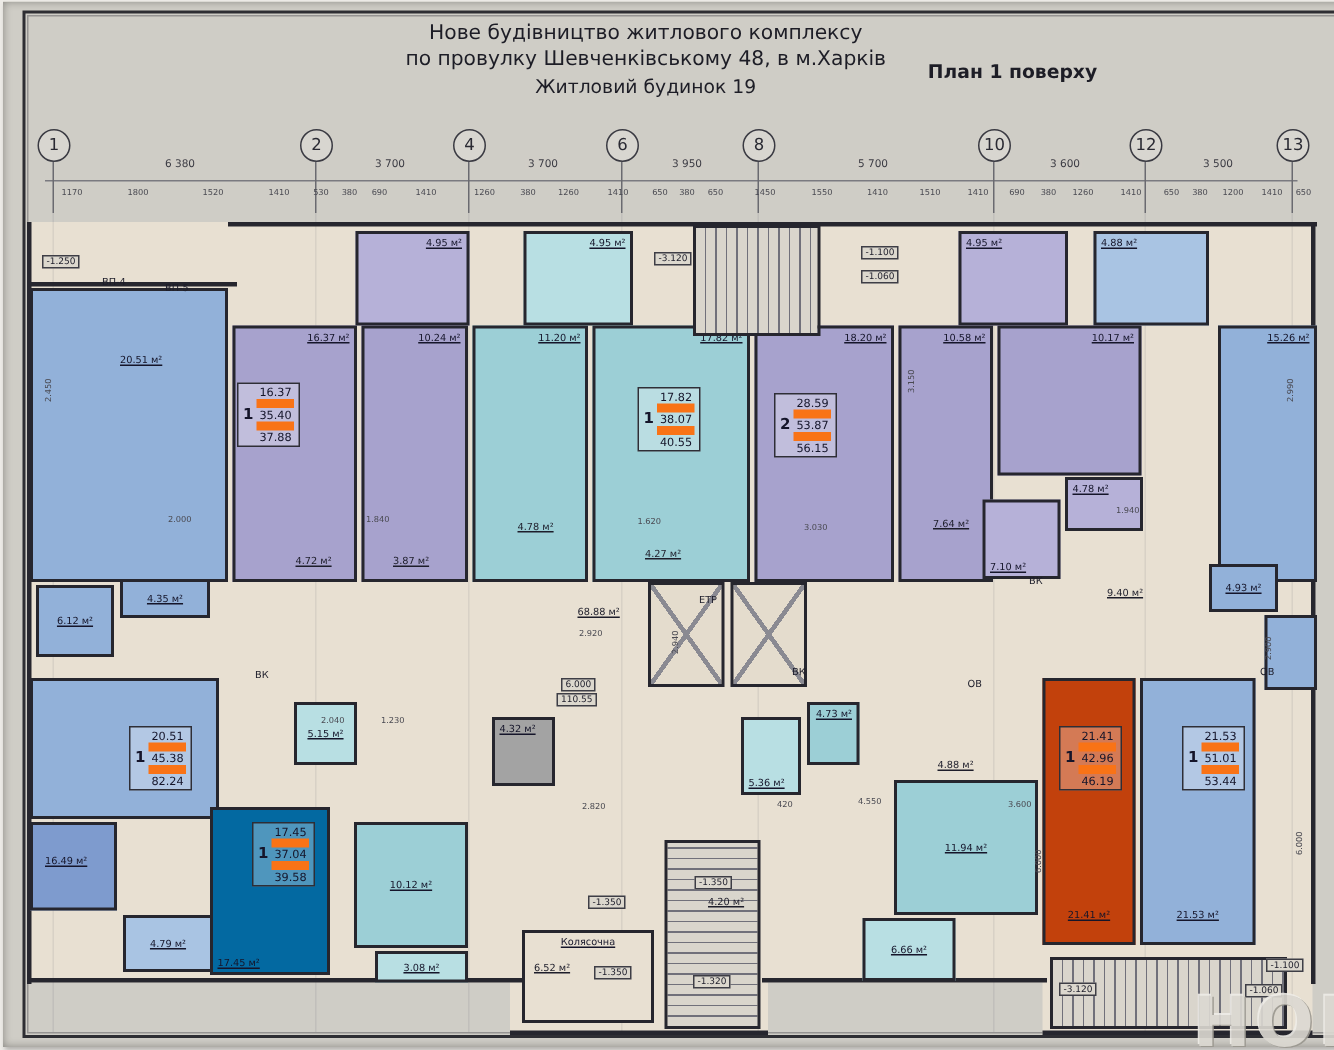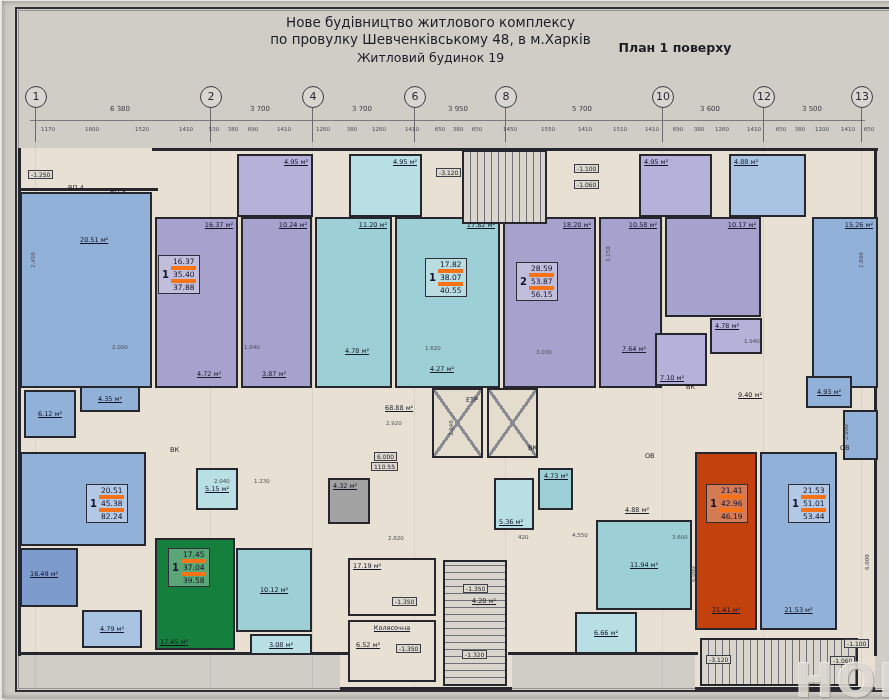--- a/index.html
+++ b/index.html
@@ -36,21 +36,21 @@
     background:repeating-linear-gradient(90deg,#d9d5cc 0 6px,#70707a 6px 7px);}
   .stairs.h{background:repeating-linear-gradient(0deg,#d9d5cc 0 6px,#70707a 6px 7px);}
   .lift{position:absolute;border:2px solid #26262e;box-sizing:border-box;background:
     linear-gradient(to top right,transparent 48%,#8a8a92 48% 52%,transparent 52%),
     linear-gradient(to bottom right,transparent 48%,#8a8a92 48% 52%,transparent 52%),#e4dccd;}
   .stamp{position:absolute;display:flex;align-items:center;border:1px solid #2e2e36;
     background:rgba(255,255,255,.30);padding:1px 3px;gap:2px;}
   .stype{font-size:10px;font-weight:bold;color:#15152a;}
   .slines{display:flex;flex-direction:column;align-items:center;}
   .sline{font-size:7.5px;color:#15152a;line-height:9px;padding:0 2px;}
-  .sline.u{border-bottom:4px solid #f97316;}
+  .sline.u{border-bottom:6px solid #f97316;}
   .ptext{position:absolute;font-size:6.5px;color:#1d1d2a;white-space:nowrap;}
   .ptext.area{text-decoration:underline;}
   .ptext.dim{font-size:5.5px;color:#4a4a52;}
   .ptext.box{border:1px solid #3e3e46;background:#dcd8ce;padding:0 2px;font-size:6px;}
   .ptext.rot{transform:rotate(-90deg);transform-origin:left top;}
   #wm{position:absolute;right:4px;bottom:-8px;font-size:46px;font-weight:bold;letter-spacing:3px;
     color:#dcd9d2;text-shadow:1px 1px 0 #9a978f,-1px -1px 0 #efede8;opacity:.9;}
 </style>
 </head>
 <body>
@@ -140,21 +140,21 @@
         <span class="rlabel pos-c">4.93 м²</span>
       </div>
       <div class="room" style="left: 843px; top: 410px; width: 35px; height: 50px; background: rgb(146, 177, 217);"></div>
       <div class="room" style="left: 20px; top: 452px; width: 126px; height: 94px; background: rgb(146, 177, 217);"></div>
       <div class="room" style="left: 20px; top: 548px; width: 58px; height: 59px; background: rgb(126, 155, 206);">
         <span class="rlabel " style="left: 8px; top: 20px;">16.49 м²</span>
       </div>
       <div class="room" style="left: 82px; top: 610px; width: 60px; height: 38px; background: rgb(169, 196, 227);">
         <span class="rlabel pos-c">4.79 м²</span>
       </div>
-      <div class="room" style="left: 155px; top: 538px; width: 80px; height: 112px; background: #15803d; text-decoration: underline;">
+      <div class="room" style="left: 140px; top: 538px; width: 80px; height: 112px; background: #0369a1; text-decoration: underline;">
         <span class="rlabel pos-bl">17.45 м²</span>
       </div>
       <div class="room" style="left: 236px; top: 548px; width: 76px; height: 84px; background: rgb(156, 207, 214);">
         <span class="rlabel pos-c">10.12 м²</span>
       </div>
       <div class="room" style="left: 250px; top: 634px; width: 62px; height: 21px; background: rgb(184, 223, 227);">
         <span class="rlabel pos-c">3.08 м²</span>
       </div>
       <div class="room" style="left: 196px; top: 468px; width: 42px; height: 42px; background: rgb(184, 223, 227);">
         <span class="rlabel pos-c">5.15 м²</span>
@@ -172,23 +172,20 @@
         <span class="rlabel pos-c">11.94 м²</span>
       </div>
       <div class="room" style="left: 575px; top: 612px; width: 62px; height: 42px; background: rgb(184, 223, 227);">
         <span class="rlabel pos-c">6.66 м²</span>
       </div>
       <div class="room" style="left: 695px; top: 452px; width: 62px; height: 178px; background: #c2410c;">
         <span class="rlabel pos-bc">21.41 м²</span>
       </div>
       <div class="room" style="left: 760px; top: 452px; width: 77px; height: 178px; background: rgb(146, 177, 217);">
         <span class="rlabel pos-bc">21.53 м²</span>
-      </div>
-      <div class="room" style="left: 348px; top: 558px; width: 88px; height: 58px; background: rgb(232, 224, 210);">
-        <span class="rlabel pos-tl">17.19 м²</span>
       </div>
       <div class="room" style="left: 348px; top: 620px; width: 88px; height: 62px; background: rgb(232, 224, 210);">
         <span class="rlabel pos-tc">Колясочна</span>
       </div>
       <div class="stairs " style="left: 462px; top: 150px; width: 85px; height: 74px;"></div>
       <div class="stairs h" style="left: 443px; top: 560px; width: 64px; height: 126px;"></div>
       <div class="stairs " style="left: 700px; top: 638px; width: 158px; height: 48px;"></div>
       <div class="lift" style="left: 432px; top: 388px; width: 51px; height: 70px;"></div>
       <div class="lift" style="left: 487px; top: 388px; width: 51px; height: 70px;"></div>
       <div class="stamp" style="left: 158px; top: 255px;">

